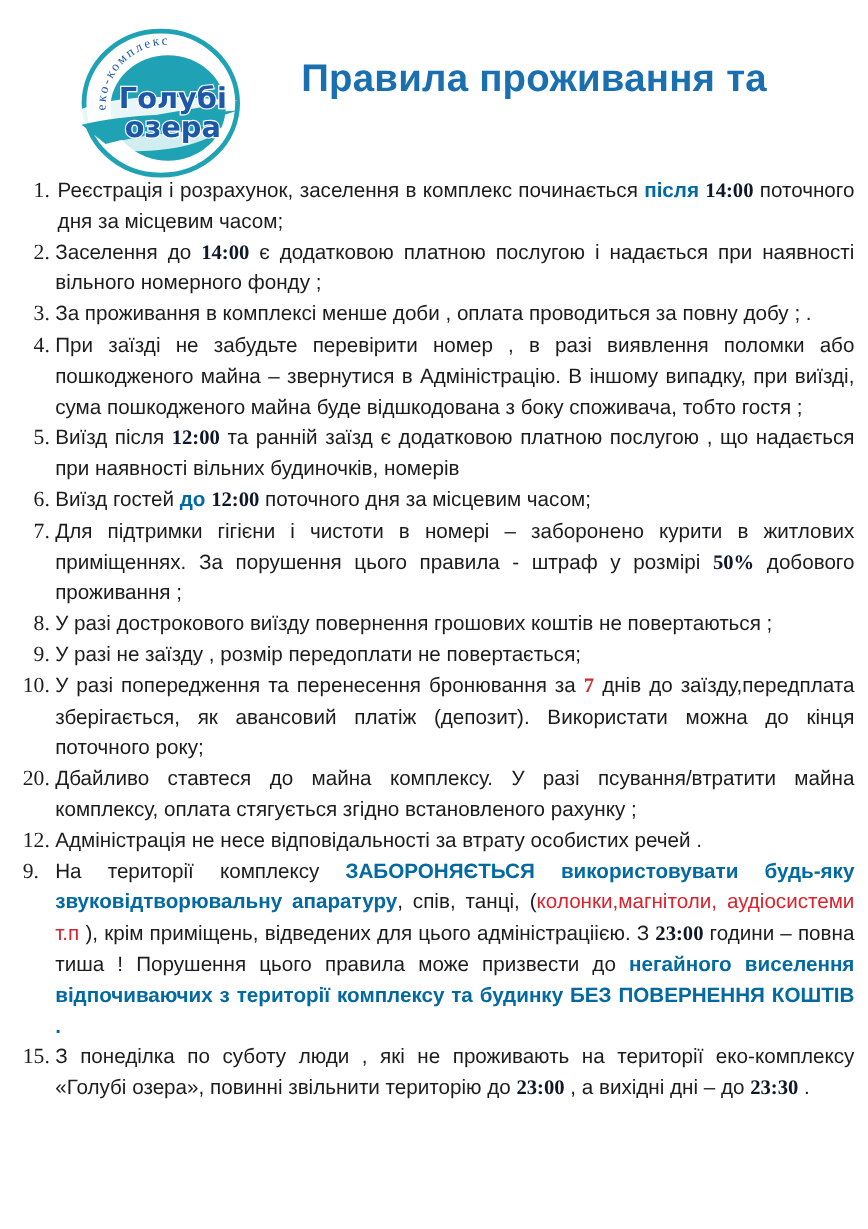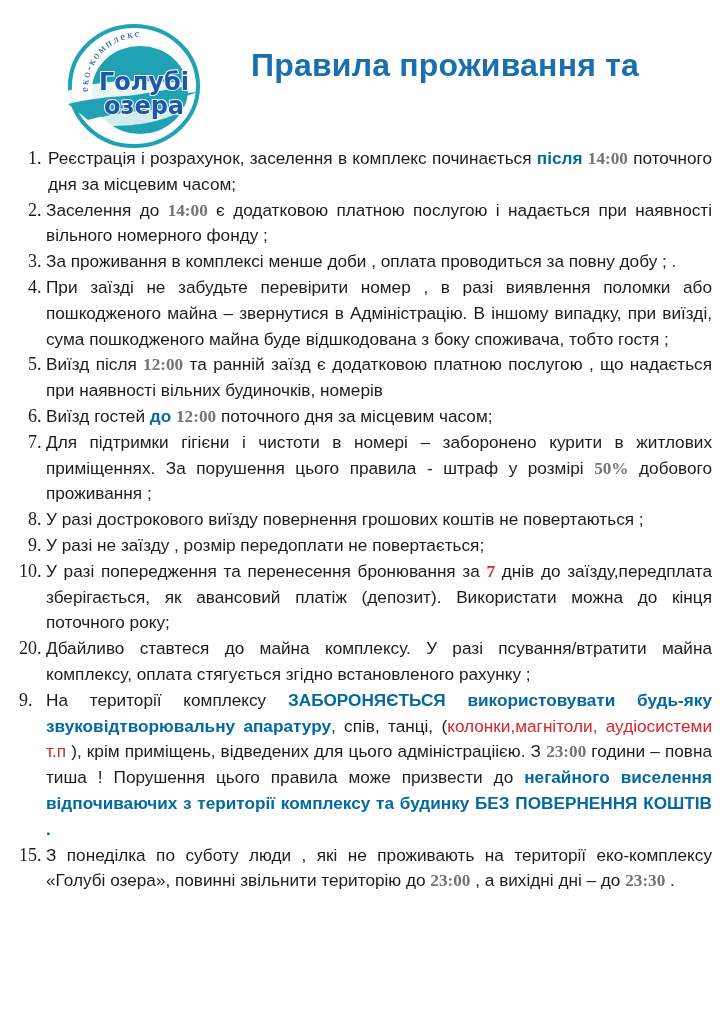--- a/index.html
+++ b/index.html
@@ -11,21 +11,21 @@
            font-family:"Liberation Sans", sans-serif; font-weight:bold;
            font-size:32px; line-height:46px; color:#1a6fb0; letter-spacing:0.2px;margin-left:17px; }
   .rules { position:absolute; left:28px; top:146px; width:684px; margin:0; padding:0; list-style:none; }
   .rule { position:relative; padding-left:18px; font-family:"Liberation Sans", sans-serif;
           font-size:17.2px; line-height:25.8px; text-align:justify; color:#1c1c1c; margin:0 0 0 0; }
   .rule .num { position:absolute; left:0; top:0; font-family:"Liberation Serif", serif; font-size:18px; }
   .rule.two .num { left:-9px; }
   .rule .body { display:block; padding-left:0; }
   .r { color:#0369a1; font-weight:bold; }
   .rl { color:#d9232d; }
-  .b { color:#737373; font-weight:bold; font-family:"Liberation Serif", serif; }
+  .b { color:#0f172a; font-weight:bold; font-family:"Liberation Serif", serif; }
   .r7 { color:#d02a2a; font-weight:bold; font-family:"Liberation Serif", serif; }
 </style>
 </head>
 <body>
 
 <div class="header">
   <svg class="logo" viewBox="0 0 160 128" xmlns="http://www.w3.org/2000/svg">
     <ellipse cx="86" cy="64" rx="64" ry="60" fill="#ffffff" stroke="#1fa3b4" stroke-width="4"></ellipse>
     <ellipse cx="92" cy="68" rx="48" ry="44" fill="#1fa3b4"></ellipse>
     <path d="M8 74 C40 58, 80 56, 150 62 C110 70, 70 74, 30 86 Z" fill="#ffffff" opacity="0.9"></path>
@@ -84,20 +84,24 @@
     </li>
   <li class="rule two">
       <span class="num">10.</span>
       <span class="body"><span>У разі попередження та перенесення бронювання за </span><span class="r7">7</span><span> днів до заїзду,передплата зберігається, як авансовий платіж (депозит). Використати можна до кінця поточного року;</span></span>
     </li>
   <li class="rule two">
       <span class="num">20.</span>
       <span class="body"><span>Дбайливо ставтеся до майна комплексу. У разі псування/втратити майна комплексу, оплата стягується згідно встановленого рахунку ;</span></span>
     </li>
   <li class="rule two">
+      <span class="num">12.</span>
+      <span class="body"><span>Адміністрація не  несе відповідальності за втрату  особистих  речей .</span></span>
+    </li>
+  <li class="rule two">
       <span class="num">9.</span>
       <span class="body"><span>На території комплексу </span><span class="r">ЗАБОРОНЯЄТЬСЯ використовувати будь-яку звуковідтворювальну апаратуру</span><span>, спів, танці, (</span><span class="rl">колонки,магнітоли, аудіосистеми т.п</span><span> ), крім приміщень,  відведених для цього адміністраціією. З </span><span class="b">23:00</span><span> години –  повна тиша ! Порушення цього правила може призвести до </span><span class="r">негайного виселення  відпочиваючих з території комплексу та будинку БЕЗ ПОВЕРНЕННЯ КОШТІВ .</span></span>
     </li>
   <li class="rule two">
       <span class="num">15.</span>
       <span class="body"><span>З понеділка по суботу люди , які  не проживають на території еко-комплексу «Голубі озера», повинні звільнити територію до </span><span class="b">23:00</span><span> , а вихідні дні – до </span><span class="b">23:30</span><span>  .</span></span>
     </li>
 </ol>
 
 </body></html>

